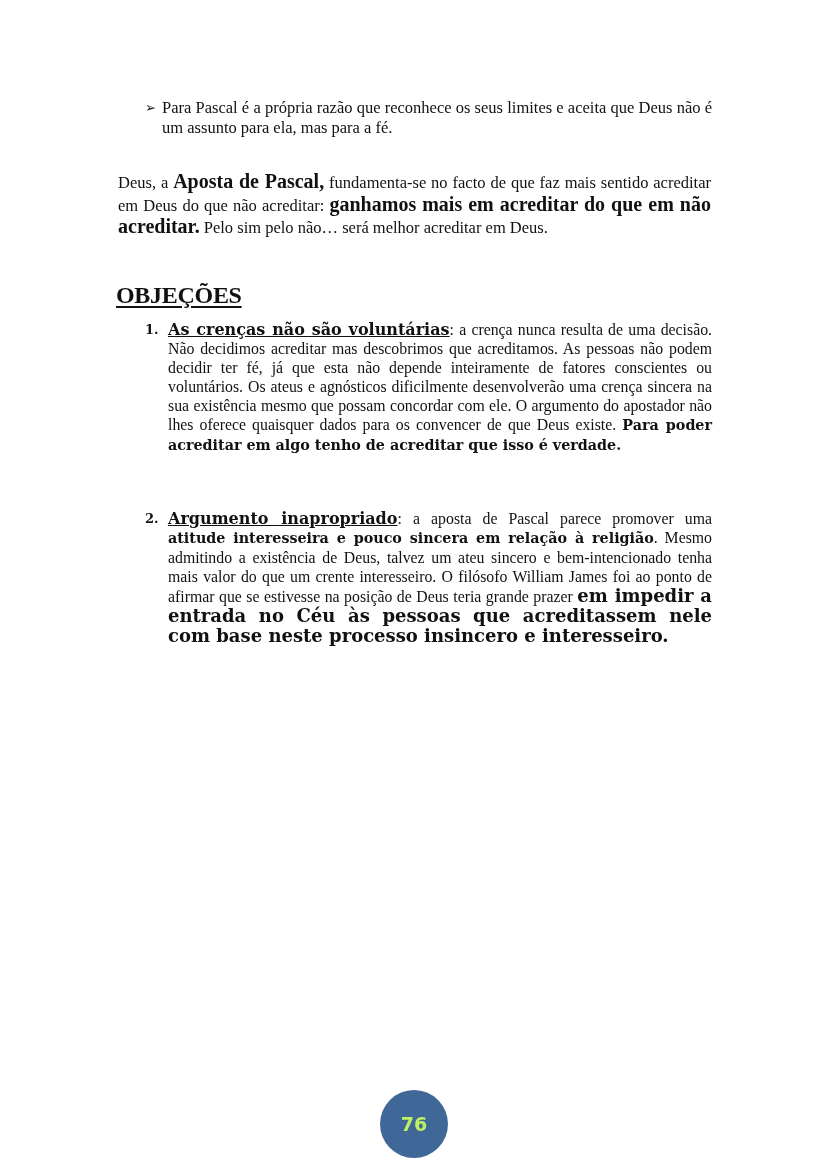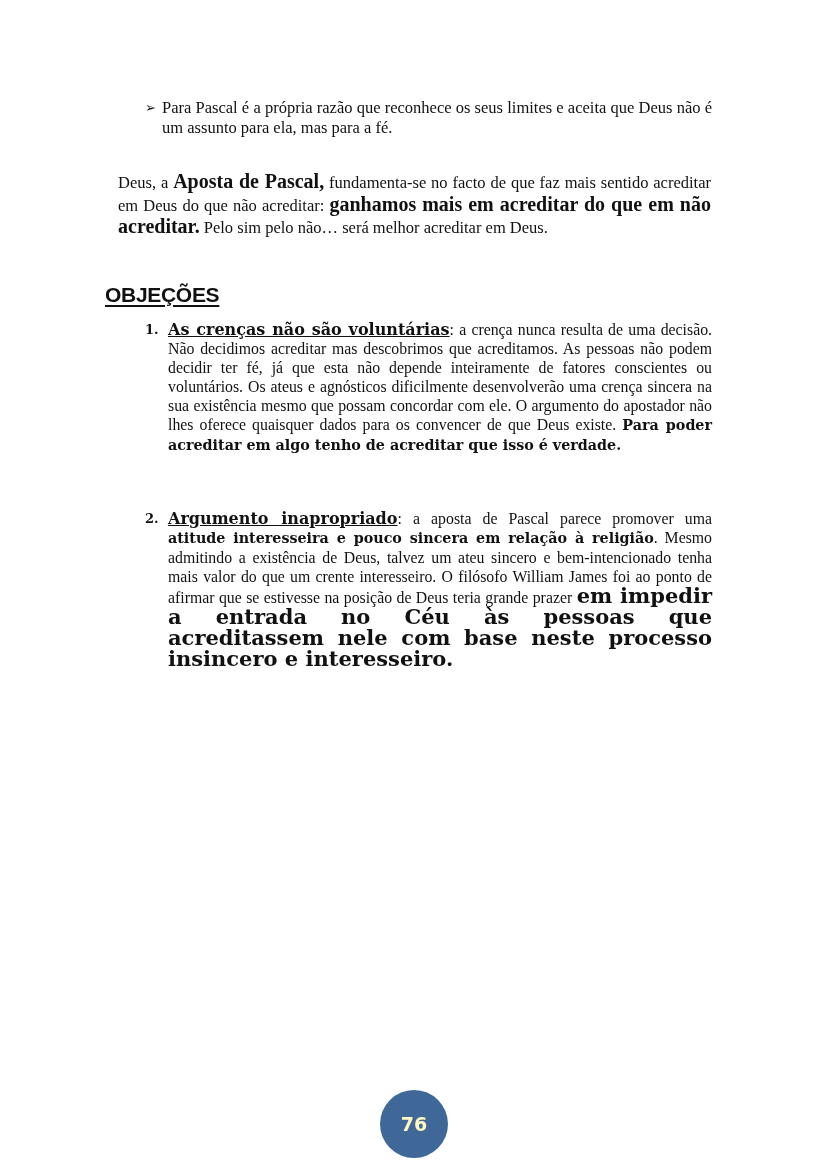--- a/index.html
+++ b/index.html
@@ -6,33 +6,33 @@
   body { width: 828px; height: 1171px; position: relative; overflow: hidden; }
   .page { position: absolute; left: 0; top: 0; width: 828px; height: 1171px; background: #ffffff; color: #111; font-family: "DejaVu Serif", "Liberation Serif", serif; }
 
   .bullet-block { position: absolute; left: 140px; top: 98px; width: 572px; font-family: "Liberation Serif", serif; font-size: 16.5px; line-height: 20px; }
   .bullet-block .arrow { position: absolute; left: 5px; top: 0; font-size: 13px; line-height: 20px; }
   .bullet-block .text { margin-left: 22px; text-align: justify; }
 
   .para { position: absolute; left: 118px; top: 171px; width: 593px; font-family: "Liberation Serif", serif; font-size: 16.5px; line-height: 20.5px; text-align: justify; }
   .para b { font-family: Liberation Serif, serif; font-weight: bold; font-size: 20px; }
 
-  .heading { position: absolute; left: 105px; top: 282px; font-family: Liberation Sans, sans-serif; font-weight: bold; font-size: 21px; line-height: 26px; text-decoration: underline; text-decoration-thickness: 2px; text-underline-offset: 3px; letter-spacing: -0.3px; }
+  .heading { position: absolute; left: 116px; top: 282px; font-family: Liberation Serif, serif; font-weight: bold; font-size: 24px; line-height: 26px; text-decoration: underline; text-decoration-thickness: 2px; text-underline-offset: 3px; letter-spacing: -0.3px; }
 
   .objection { position: absolute; left: 140px; width: 572px; font-family: "Liberation Serif", serif; font-size: 15.8px; line-height: 19px; }
   .objection .num { position: absolute; left: 5px; top: 0; font-family: "DejaVu Serif", serif; font-weight: bold; font-size: 13px; line-height: 19px; }
   .objection .text { margin-left: 28px; text-align: justify; }
   .objection .title { font-family: "DejaVu Serif", serif; font-weight: bold; font-size: 16px; text-decoration: underline; }
   .objection b { font-family: "DejaVu Serif", serif; font-weight: bold; font-size: 14.3px; }
-  .objection .big { font-size: 21px; margin-top: 25px; }
+  .objection .big { font-size: 18px; margin-top: 25px; }
 
   .obj1 { top: 320px; }
   .obj2 { top: 509px; }
 
-  .page-number { position: absolute; left: 380px; top: 1090px; width: 68px; height: 68px; border-radius: 50%; background: #3f6797; color: #fef9c3; display: flex; align-items: center; justify-content: center; font-family: "DejaVu Sans", sans-serif; font-weight: bold; font-size: 19px; }
+  .page-number { position: absolute; left: 380px; top: 1090px; width: 68px; height: 68px; border-radius: 50%; background: #3f6797; color: #bef264; display: flex; align-items: center; justify-content: center; font-family: "DejaVu Sans", sans-serif; font-weight: bold; font-size: 19px; }
 </style>
 </head>
 <body>
 
 <div class="page">
 
   <div class="bullet-block">
     <span class="arrow">➢</span>
     <div class="text">Para Pascal é a própria razão que reconhece os seus limites e aceita que Deus não é um assunto para ela, mas para a fé.</div>
   </div>

